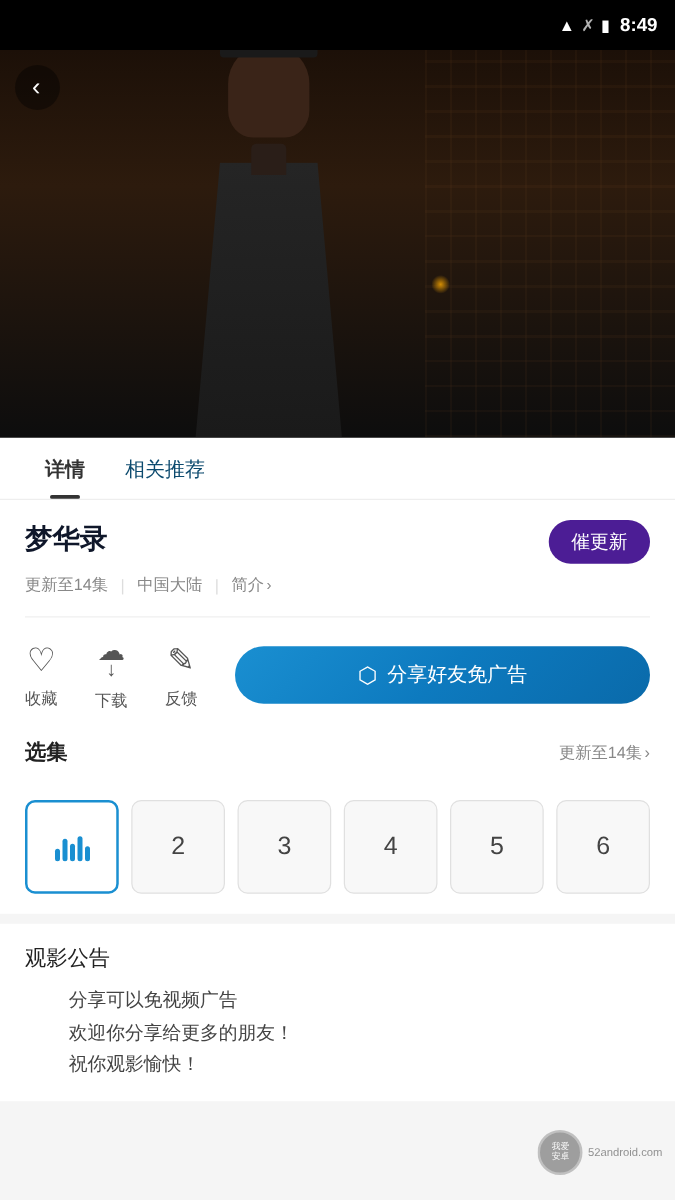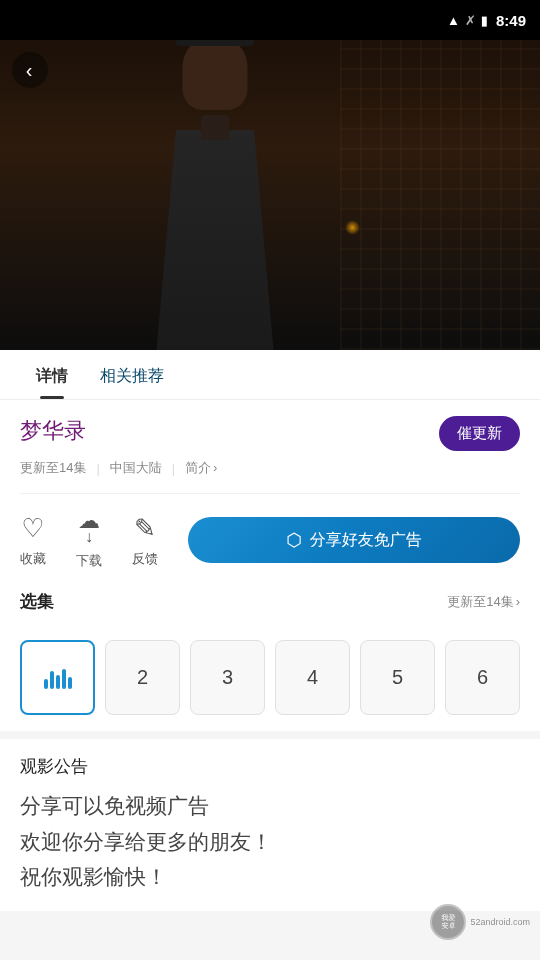--- a/index.html
+++ b/index.html
@@ -115,22 +115,22 @@
 
     
     .title-row {
       display: flex;
       align-items: flex-start;
       justify-content: space-between;
       margin-bottom: 8px;
     }
     .drama-title {
       font-size: 22px;
-      font-weight: 400;
-      color: #701a75;
+      font-weight: 700;
+      color: #0f172a;
     }
     .update-btn {
       background: #4c1d95;
       color: #fff;
       border: none;
       border-radius: 20px;
       padding: 8px 18px;
       font-size: 15px;
       cursor: pointer;
       white-space: nowrap;
@@ -278,23 +278,24 @@
       background: #fff;
       margin-top: 8px;
     }
     .notice-title {
       font-size: 17px;
       font-weight: 400;
       color: #222;
       margin-bottom: 10px;
     }
     .notice-text {
-      font-size: 21px;
+      font-size: 15px;
       color: #444;
       line-height: 1.7;
+      margin-left: 35px;
     }
 
     
     .watermark {
       position: fixed;
       bottom: 20px;
       right: 10px;
       display: flex;
       align-items: center;
       gap: 4px;

